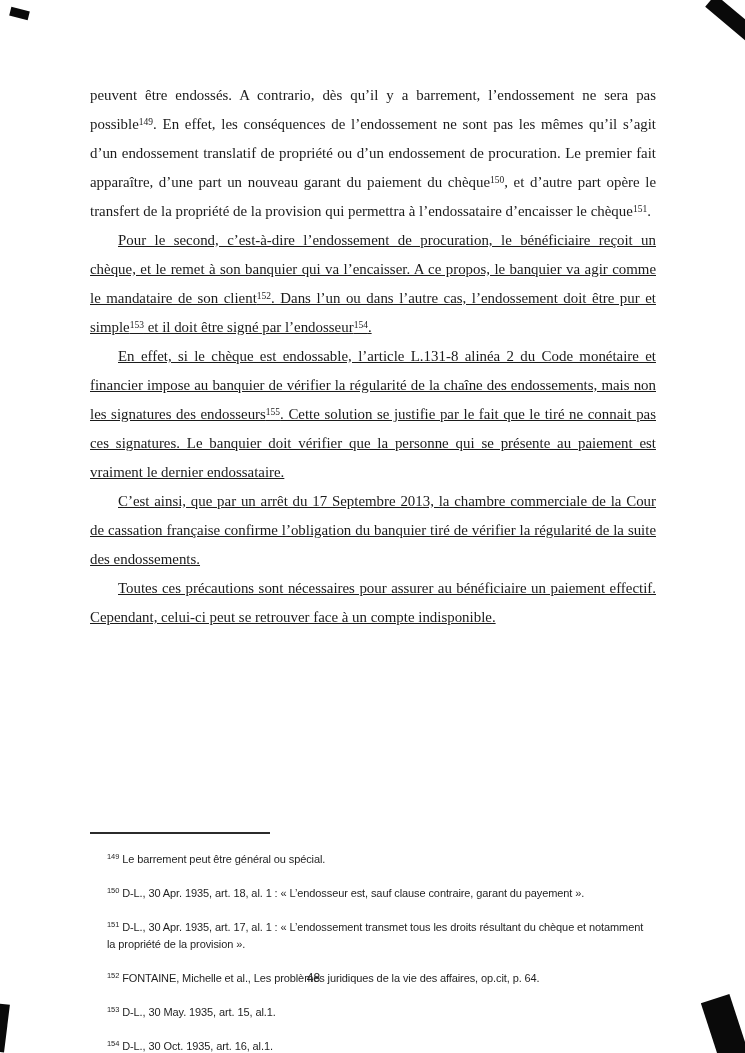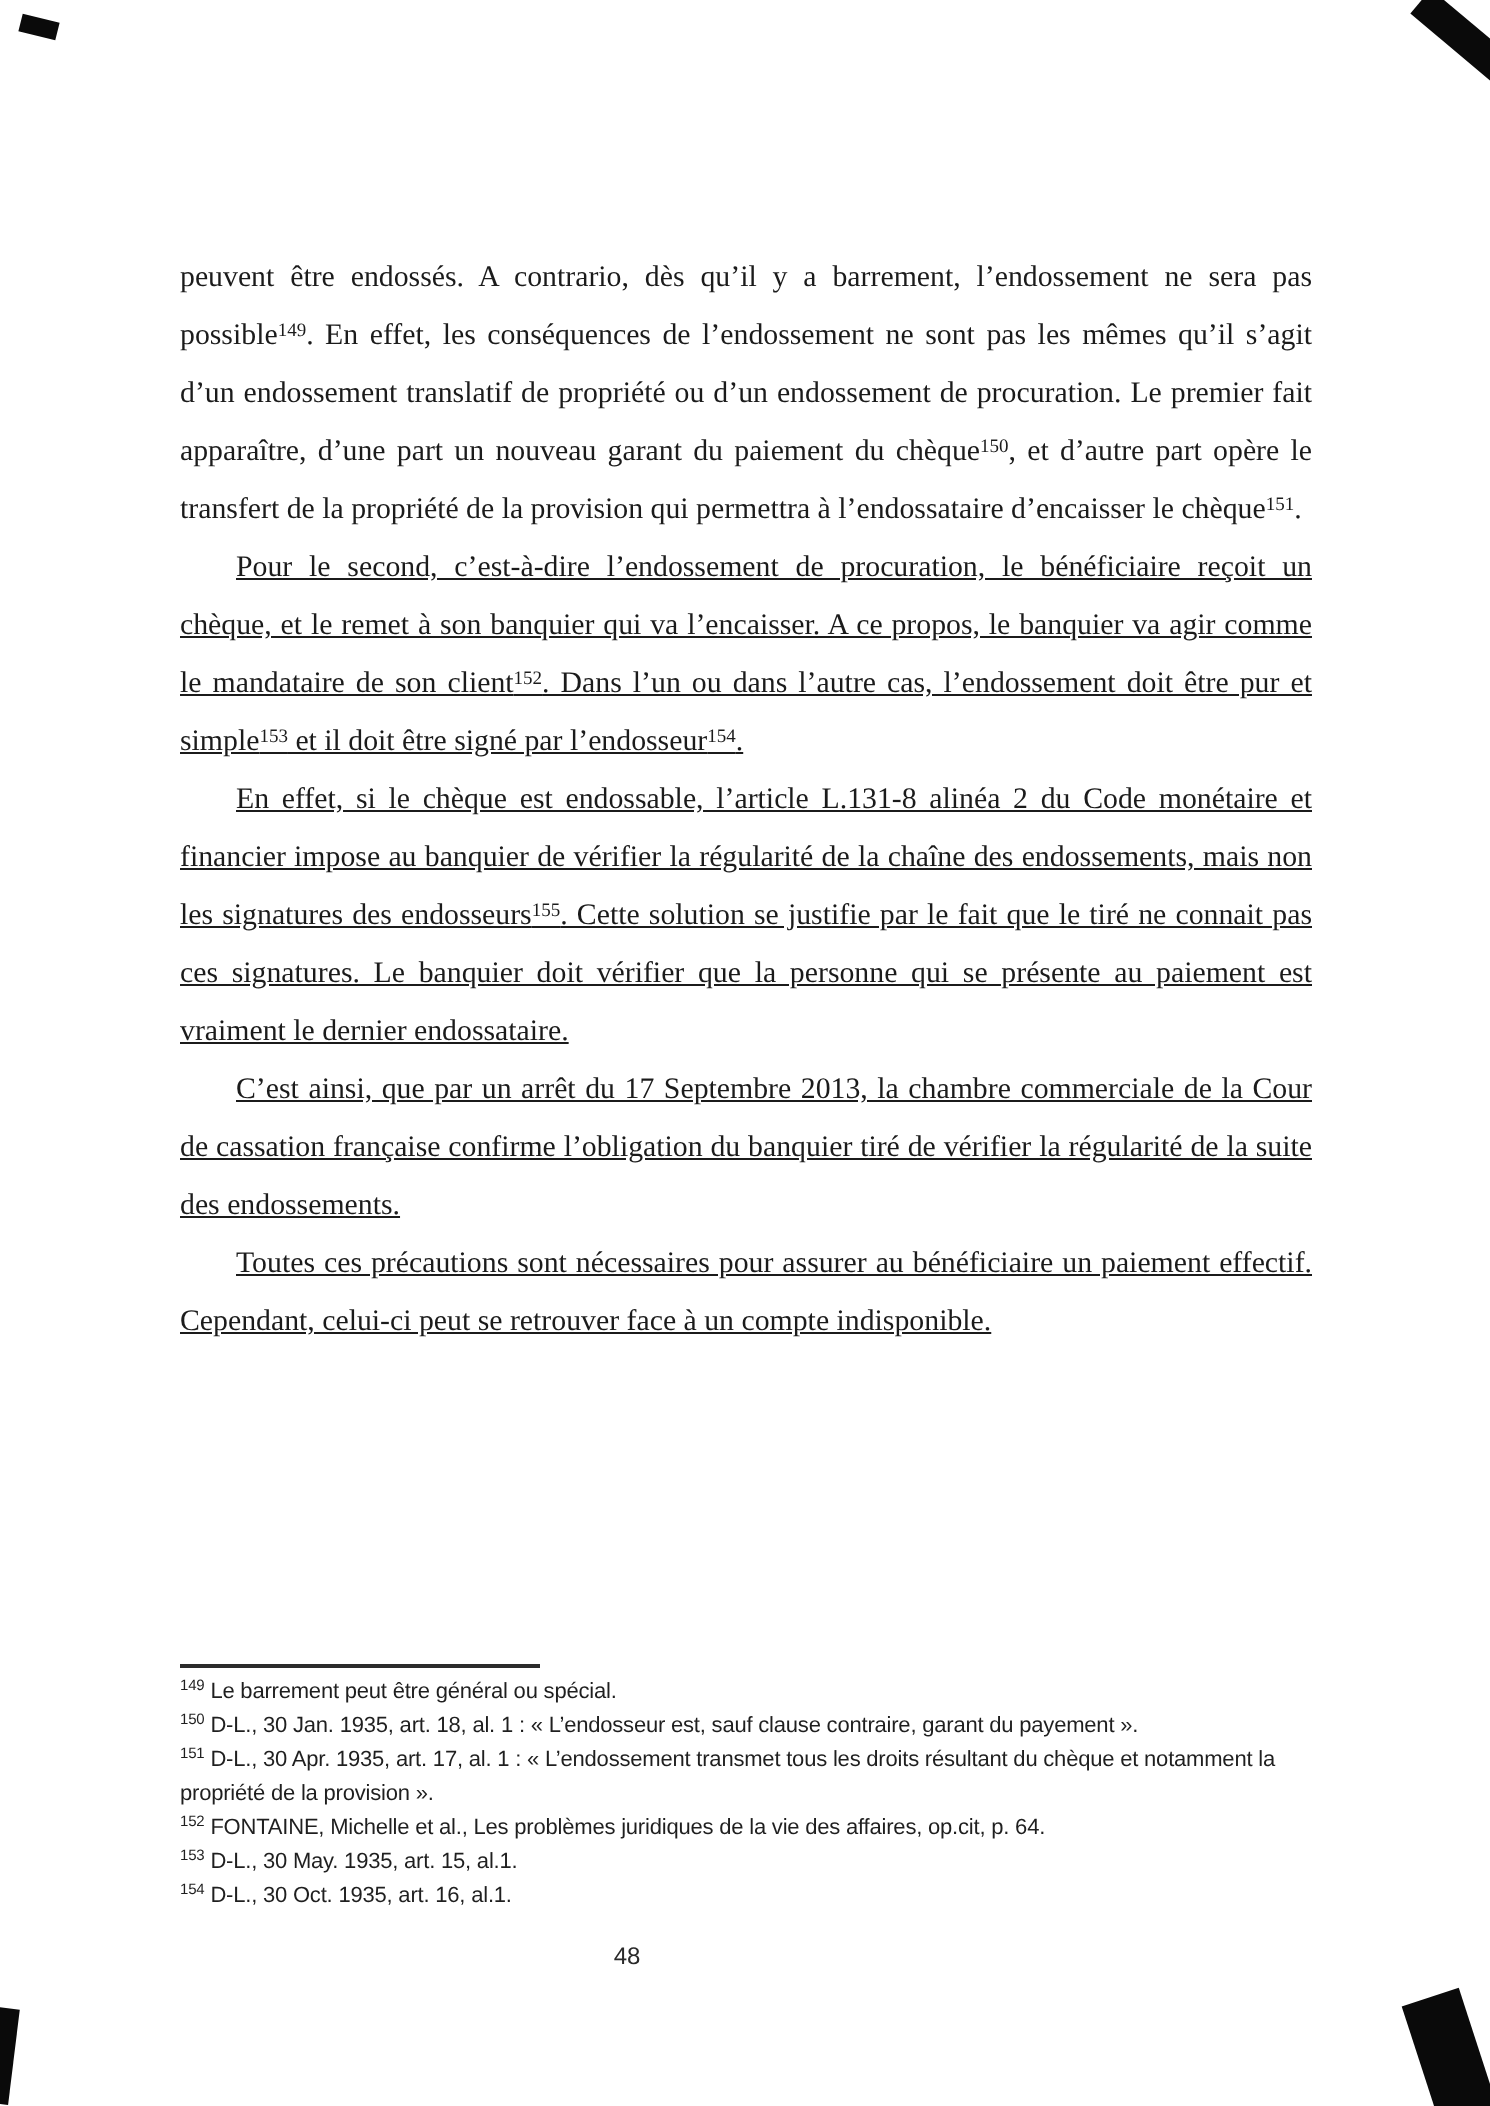--- a/index.html
+++ b/index.html
@@ -25,21 +25,20 @@
   .corner-mark.tr { left: 704px; top: 10px;   width: 54px; height: 16px; transform: rotate(40deg); }
   .corner-mark.bl { left: -4px;  top: 1004px; width: 11px; height: 48px; transform: rotate(7deg); }
   .corner-mark.br { left: 710px; top: 997px;  width: 30px; height: 64px; transform: rotate(-18deg); }
 
   
   .body-text {
     position: absolute;
     left: 90px;
     top: 81px;
     width: 566px;
-    margin-top: 44px;
   }
   p.body-para {
     margin: 0;
     font-size: 14.9px;
     line-height: 29px;
     text-align: justify;
     color: #1b1b1b;
   }
   p.body-para.indent { text-indent: 28px; text-decoration: underline; }
   sup.ref {
@@ -61,21 +60,21 @@
     line-height: 17px;
     letter-spacing: -0.1px;
     color: #1f1f1f;
   }
   .fn-sep {
     width: 180px;
     height: 0;
     border-top: 2px solid #2b2b2b;
     margin: 0 0 4px 0;
   }
-  p.fn { margin: 0; text-align: left; }
+  p.fn { margin: 17px; text-align: left; }
   sup.fn-num {
     font-size: 7.5px;
     line-height: 0;
     position: relative;
     top: -0.5em;
     vertical-align: baseline;
   }
   .it { }
 
   
@@ -105,21 +104,21 @@
       <p class="body-para indent"><span>Pour le second, c’est-à-dire l’endossement de procuration, le bénéficiaire reçoit un chèque, et le remet à son banquier qui va l’encaisser. A ce propos, le banquier va agir comme le mandataire de son client</span><sup class="ref">152</sup><span>. Dans l’un ou dans l’autre cas, l’endossement doit être pur et simple</span><sup class="ref">153</sup><span> et il doit être signé par l’endosseur</span><sup class="ref">154</sup><span>.</span></p>
       <p class="body-para indent"><span>En effet, si le chèque est endossable, l’article L.131-8 alinéa 2 du Code monétaire et financier impose au banquier de vérifier la régularité de la chaîne des endossements, mais non les signatures des endosseurs</span><sup class="ref">155</sup><span>. Cette solution se justifie par le fait que le tiré ne connait pas ces signatures. Le banquier doit vérifier que la personne qui se présente au paiement est vraiment le dernier endossataire.</span></p>
       <p class="body-para indent"><span>C’est ainsi, que par un arrêt du 17 Septembre 2013, la chambre commerciale de la Cour de cassation française confirme l’obligation du banquier tiré de vérifier la régularité de la suite des endossements.</span></p>
       <p class="body-para indent"><span>Toutes ces précautions sont nécessaires pour assurer au bénéficiaire un paiement effectif. Cependant, celui-ci peut se retrouver face à un compte indisponible.</span></p>
     </main>
 
   <footer class="footnotes">
     <div class="fn-sep"></div>
     <div>
         <p class="fn"><sup class="fn-num">149</sup> <span>Le barrement peut être général ou spécial.</span></p>
-        <p class="fn"><sup class="fn-num">150</sup> <span>D-L., 30 Jan. 1935, art. 18, al. 1 : « L’endosseur est, sauf clause contraire, garant du payement ».</span></p>
+        <p class="fn"><sup class="fn-num">150</sup> <span>D-L., 30 Apr. 1935, art. 18, al. 1 : « L’endosseur est, sauf clause contraire, garant du payement ».</span></p>
         <p class="fn"><sup class="fn-num">151</sup> <span>D-L., 30 Apr. 1935, art. 17, al. 1 : « L’endossement transmet tous les droits résultant du chèque et notamment la propriété de la provision ».</span></p>
         <p class="fn"><sup class="fn-num">152</sup> <span>FONTAINE, Michelle et al., </span><span class="it">Les problèmes juridiques de la vie des affaires</span><span>, op.cit, p. 64.</span></p>
         <p class="fn"><sup class="fn-num">153</sup> <span>D-L., 30 May. 1935, art. 15, al.1.</span></p>
         <p class="fn"><sup class="fn-num">154</sup> <span>D-L., 30 Oct. 1935, art. 16, al.1.</span></p>
       </div>
   </footer>
 
   <div class="page-num">48</div>
 
 </div>

